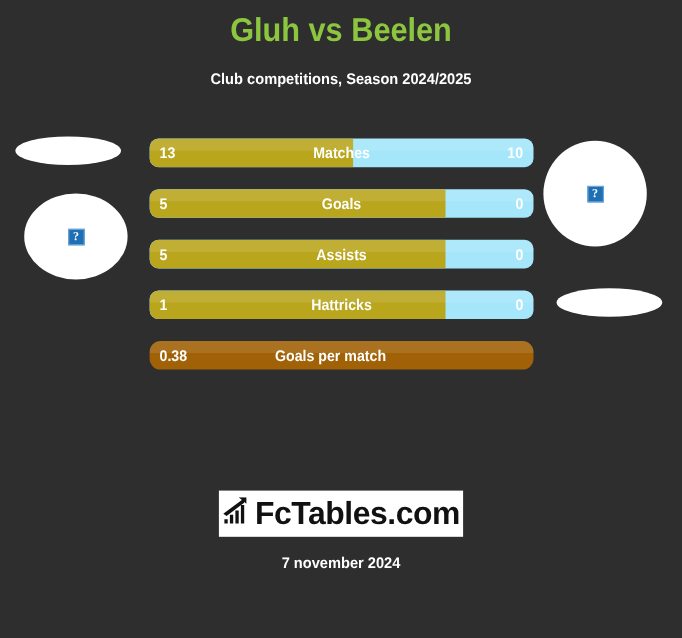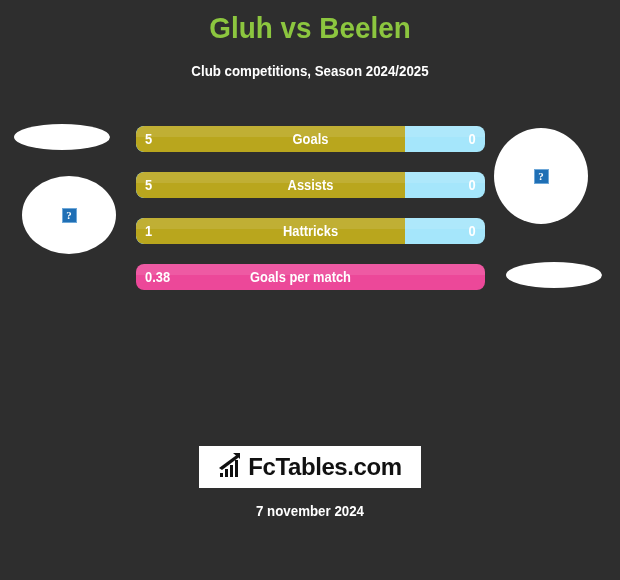--- a/index.html
+++ b/index.html
@@ -109,21 +109,22 @@
   .bar-row {
     position: relative;
     width: 349px;
     height: 26px;
     margin-bottom: 20px;
     border-radius: 8px;
     overflow: hidden;
     background: #a5e6fb;
   }
   .bar-row.solo {
-    background: #ec4899;
+    background: #a16207;
+    border-radius: 10px;
   }
   .bar-fill {
     position: absolute;
     left: 0;
     top: 0;
     height: 100%;
     background: #b9a61d;
     border-radius: 8px 0 0 8px;
   }
   .bar-row .shine {
@@ -179,21 +180,21 @@
     align-items: center;
     justify-content: center;
   }
   .logo-inner {
     display: flex;
     align-items: center;
     gap: 3px;
   }
   .logo-text {
     color: #111111;
-    font-size: 24px;
+    font-size: 29px;
     font-weight: bold;
     letter-spacing: -0.4px;
     line-height: 24px;
     white-space: nowrap;
   }
 
   
   .date {
     position: absolute;
     top: 502px;
@@ -221,20 +222,27 @@
     <span class="broken-icon">?</span>
   </div>
 
   <div class="ph ph-circle-right">
     <span class="broken-icon">?</span>
   </div>
   <div class="ph ph-ellipse-bottom-right"></div>
 
   <div class="bars">
 
+    <div class="bar-row">
+      <div class="bar-fill" style="width:53%"></div>
+      <div class="shine"></div>
+      <div class="bar-left-val">13</div>
+      <div class="bar-label">Matches</div>
+      <div class="bar-right-val">10</div>
+    </div>
 
     <div class="bar-row">
       <div class="bar-fill" style="width:77%"></div>
       <div class="shine"></div>
       <div class="bar-left-val">5</div>
       <div class="bar-label">Goals</div>
       <div class="bar-right-val">0</div>
     </div>
 
     <div class="bar-row">

